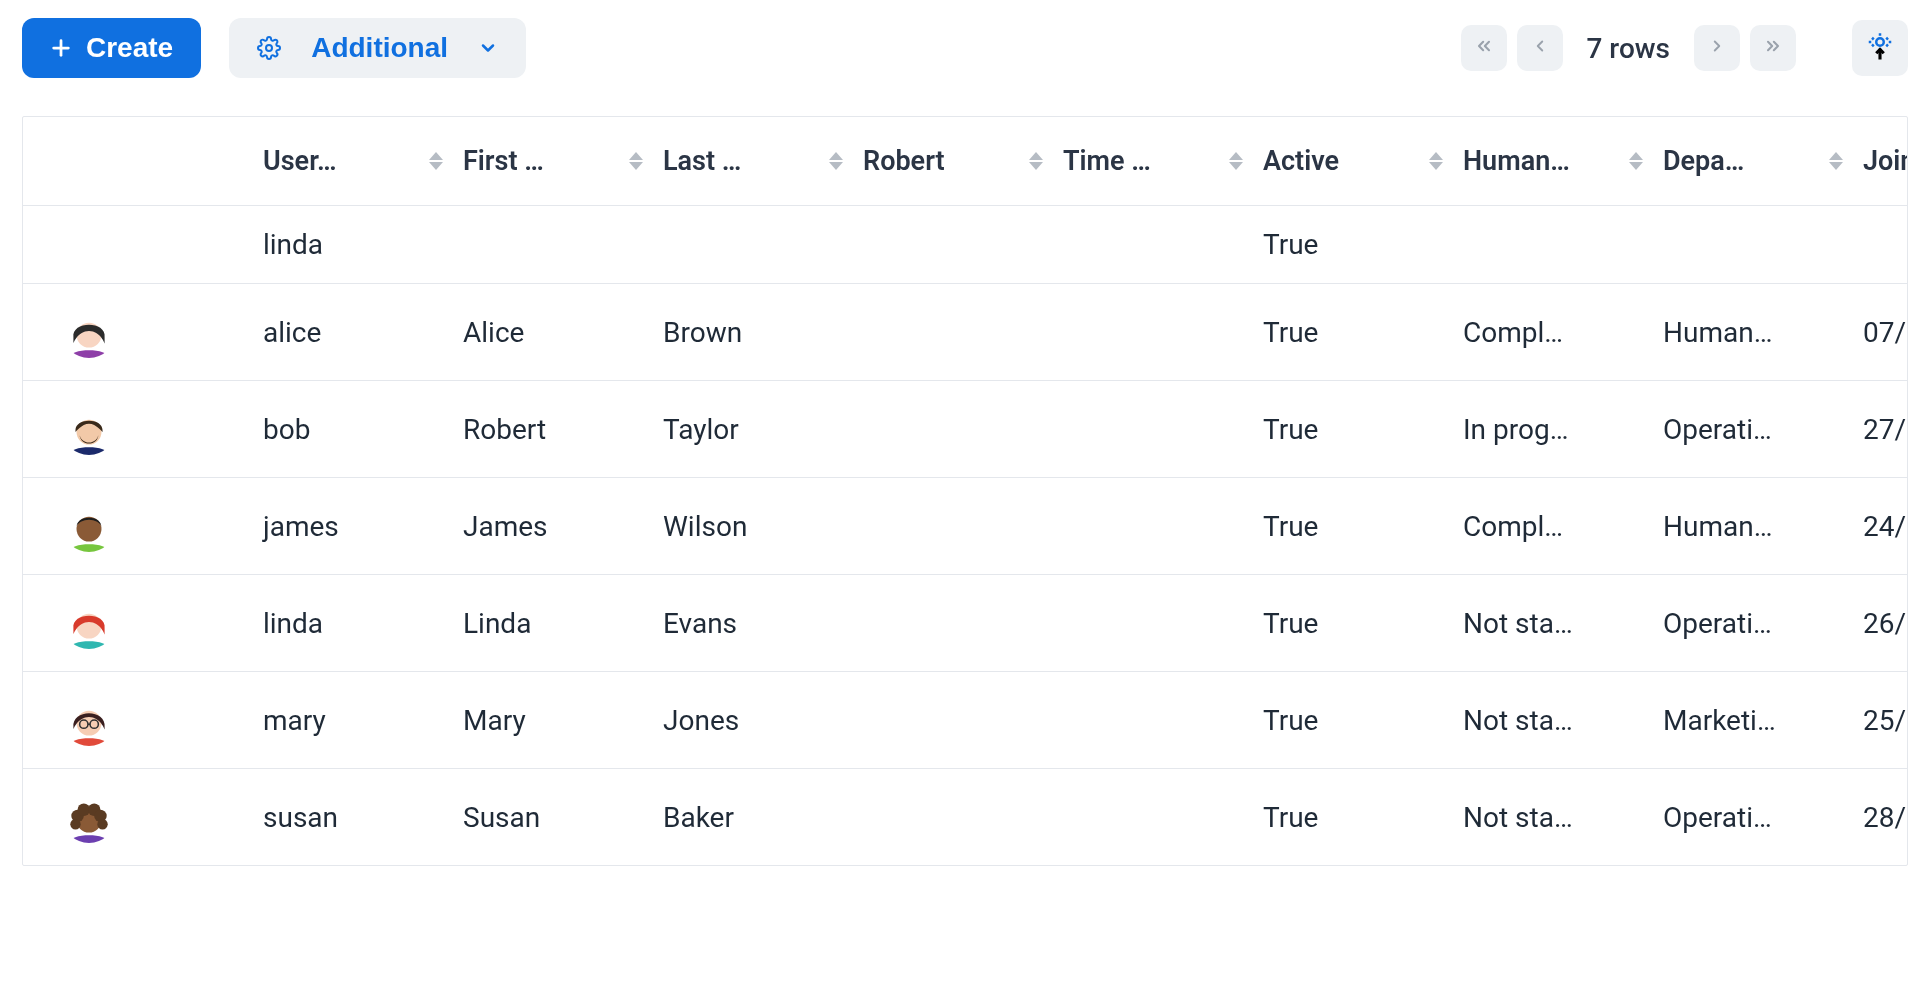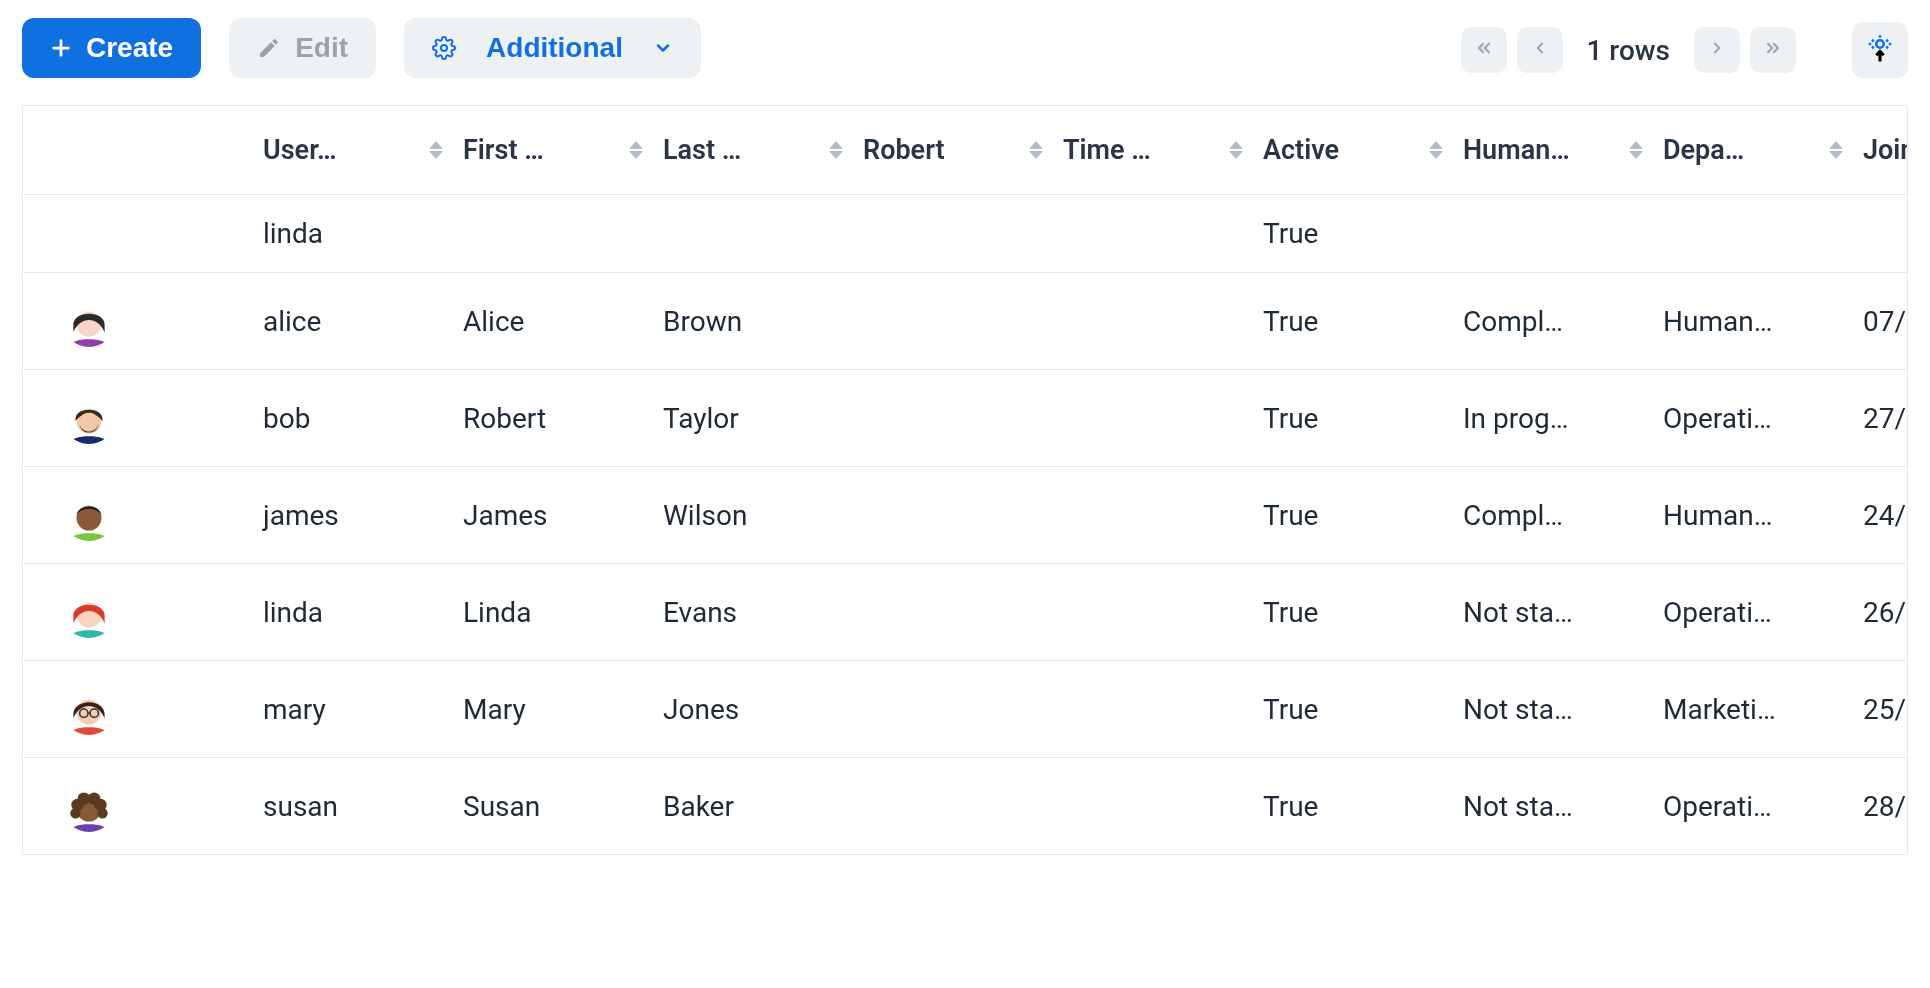--- a/index.html
+++ b/index.html
@@ -17,21 +17,21 @@
     padding: 0;
     width: 1930px;
     height: 988px;
     font-family: -apple-system, BlinkMacSystemFont, "Segoe UI", Roboto, Helvetica, Arial, sans-serif;
     background: #fff;
     color: var(--text);
     font-size: 26px;
   }
   .toolbar {
     display: flex;
-    align-items: flex-end;
+    align-items: center;
     padding: 18px 22px 22px 22px;
     gap: 28px;
   }
   .btn {
     display: inline-flex;
     align-items: center;
     gap: 14px;
     border: none;
     border-radius: 12px;
     padding: 16px 28px;
@@ -87,21 +87,21 @@
     background: var(--gray-bg);
     display: flex;
     align-items: center;
     justify-content: center;
     border: none;
     cursor: pointer;
     position: relative;
   }
 
   .table-wrap {
-    margin: 5px 22px;
+    margin: 16px 22px;
     border: 1px solid var(--border);
     border-radius: 2px;
     overflow: hidden;
   }
   table {
     width: 100%;
     border-collapse: collapse;
     table-layout: fixed;
   }
   thead th {
@@ -182,28 +182,20 @@
   <button class="btn btn-primary">
     <span>
       <svg width="22" height="22" viewBox="0 0 24 24" fill="none" stroke="currentColor" stroke-width="3" stroke-linecap="round">
           <line x1="12" y1="4" x2="12" y2="20"></line>
           <line x1="4" y1="12" x2="20" y2="12"></line>
         </svg>
     </span>
     <span>Create</span>
   </button>
 
-  <button class="btn btn-muted">
-    <span>
-      <svg width="24" height="24" viewBox="0 0 24 24" fill="currentColor">
-          <path d="M3 17.25V21h3.75L17.81 9.94l-3.75-3.75L3 17.25zM20.71 7.04a1 1 0 0 0 0-1.41l-2.34-2.34a1 1 0 0 0-1.41 0l-1.83 1.83 3.75 3.75 1.83-1.83z"></path>
-        </svg>
-    </span>
-    <span>Edit</span>
-  </button>
 
 
 
   <button class="btn btn-outline">
     <span>
       <svg width="24" height="24" viewBox="0 0 24 24" fill="none" stroke="currentColor" stroke-width="2">
           <circle cx="12" cy="12" r="3"></circle>
           <path d="M19.4 15a1.7 1.7 0 0 0 .34 1.87l.06.06a2 2 0 1 1-2.83 2.83l-.06-.06a1.7 1.7 0 0 0-1.87-.34 1.7 1.7 0 0 0-1.03 1.56V21a2 2 0 1 1-4 0v-.09A1.7 1.7 0 0 0 8.98 19.4a1.7 1.7 0 0 0-1.87.34l-.06.06a2 2 0 1 1-2.83-2.83l.06-.06a1.7 1.7 0 0 0 .34-1.87 1.7 1.7 0 0 0-1.56-1.03H3a2 2 0 1 1 0-4h.09A1.7 1.7 0 0 0 4.6 8.98a1.7 1.7 0 0 0-.34-1.87l-.06-.06A2 2 0 1 1 7.03 4.22l.06.06a1.7 1.7 0 0 0 1.87.34H9a1.7 1.7 0 0 0 1.03-1.56V3a2 2 0 1 1 4 0v.09c0 .68.4 1.29 1.03 1.56a1.7 1.7 0 0 0 1.87-.34l.06-.06a2 2 0 1 1 2.83 2.83l-.06.06a1.7 1.7 0 0 0-.34 1.87V9c.27.63.88 1.03 1.56 1.03H21a2 2 0 1 1 0 4h-.09a1.7 1.7 0 0 0-1.56 1.03z"></path>
         </svg>
     </span>
@@ -224,21 +216,21 @@
           </svg>
       </span>
     </button>
     <button class="pager-btn">
       <span>
         <svg width="18" height="18" viewBox="0 0 24 24" fill="none" stroke="currentColor" stroke-width="2.5" stroke-linecap="round" stroke-linejoin="round">
             <polyline points="15 18 9 12 15 6"></polyline>
           </svg>
       </span>
     </button>
-    <span class="rows-label">1 rows</span>
+    <span class="rows-label">7 rows</span>
     <button class="pager-btn">
       <span>
         <svg width="18" height="18" viewBox="0 0 24 24" fill="none" stroke="currentColor" stroke-width="2.5" stroke-linecap="round" stroke-linejoin="round">
             <polyline points="9 18 15 12 9 6"></polyline>
           </svg>
       </span>
     </button>
     <button class="pager-btn">
       <span>
         <svg width="20" height="20" viewBox="0 0 24 24" fill="none" stroke="currentColor" stroke-width="2.5" stroke-linecap="round" stroke-linejoin="round">

